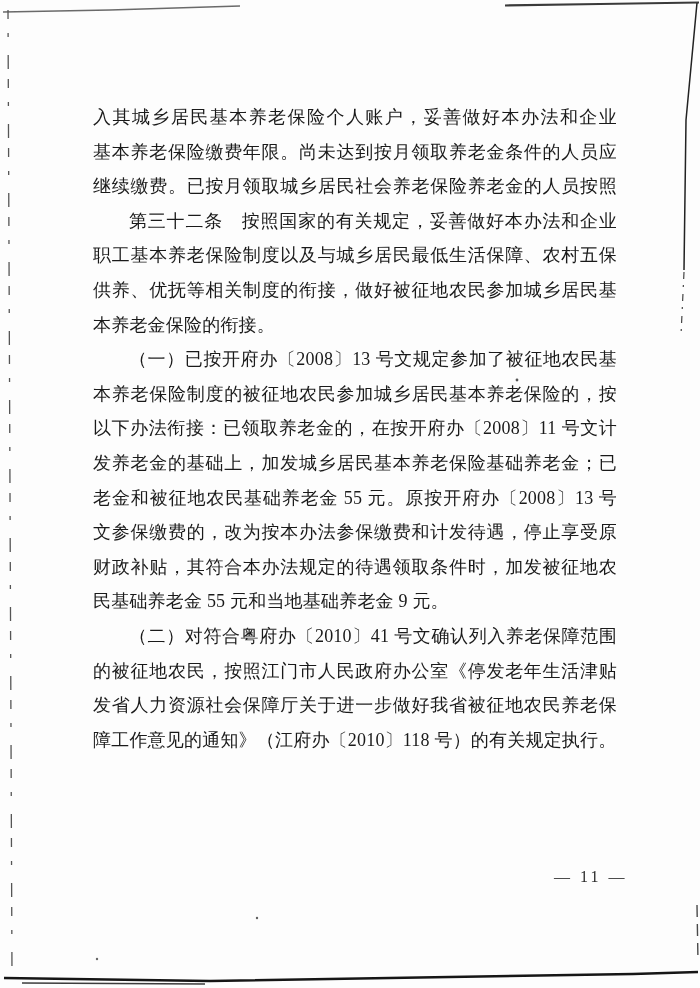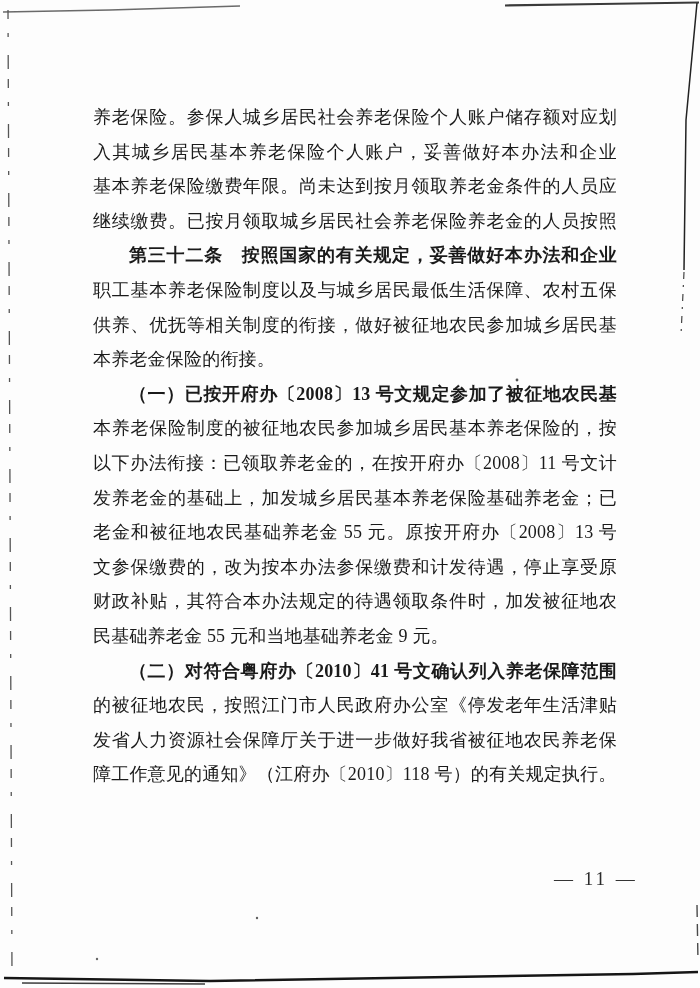--- a/index.html
+++ b/index.html
@@ -37,28 +37,27 @@
     text-align-last:justify;
     white-space:nowrap;
     height:34.6px;
     overflow:visible;
   }
   .line.last{
     text-align-last:left;
   }
   .line.indent{
     padding-left:36px;
-    font-weight:bold;
   }
   .page-number{
     position:absolute;
     left:554px;top:868px;
     width:70px;
     color:#2b2b2b;
-    font-size:19px;
+    font-size:16px;
     letter-spacing:3px;
     white-space:nowrap;
     font-family:"Liberation Serif","DejaVu Serif",serif;
   }
 </style>
 </head>
 <body>
 
 <div class="page">
 
@@ -77,21 +76,20 @@
     <polyline points="22,983 205,984" fill="none" stroke="#3c3c3c" stroke-width="1.4"></polyline>
 
     <line x1="697" y1="905" x2="698" y2="962" stroke="#4a4a4a" stroke-width="1.4" stroke-dasharray="12 7"></line>
 
     <circle cx="517" cy="380" r="1.4" fill="#555555"></circle>
     <circle cx="257" cy="918" r="1.2" fill="#606060"></circle>
     <circle cx="97" cy="959" r="1.2" fill="#666666"></circle>
   </svg>
 
   <div class="doc-body">
-      <div class="line">养老保险。参保人城乡居民社会养老保险个人账户储存额对应划</div>
       <div class="line">入其城乡居民基本养老保险个人账户，妥善做好本办法和企业</div>
       <div class="line">基本养老保险缴费年限。尚未达到按月领取养老金条件的人员应</div>
       <div class="line">继续缴费。已按月领取城乡居民社会养老保险养老金的人员按照</div>
       <div class="line indent">第三十二条　按照国家的有关规定，妥善做好本办法和企业</div>
       <div class="line">职工基本养老保险制度以及与城乡居民最低生活保障、农村五保</div>
       <div class="line">供养、优抚等相关制度的衔接，做好被征地农民参加城乡居民基</div>
       <div class="line last">本养老金保险的衔接。</div>
       <div class="line indent">（一）已按开府办〔2008〕13 号文规定参加了被征地农民基</div>
       <div class="line">本养老保险制度的被征地农民参加城乡居民基本养老保险的，按</div>
       <div class="line">以下办法衔接：已领取养老金的，在按开府办〔2008〕11 号文计</div>

